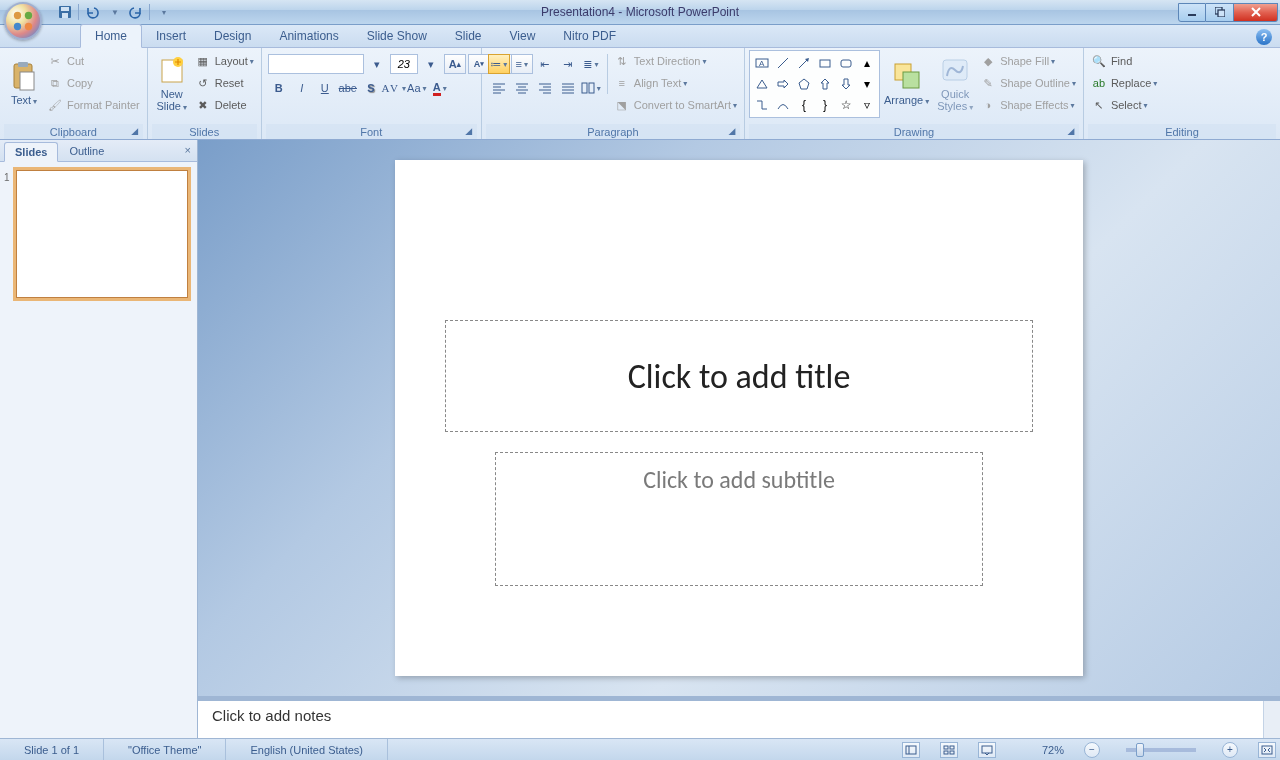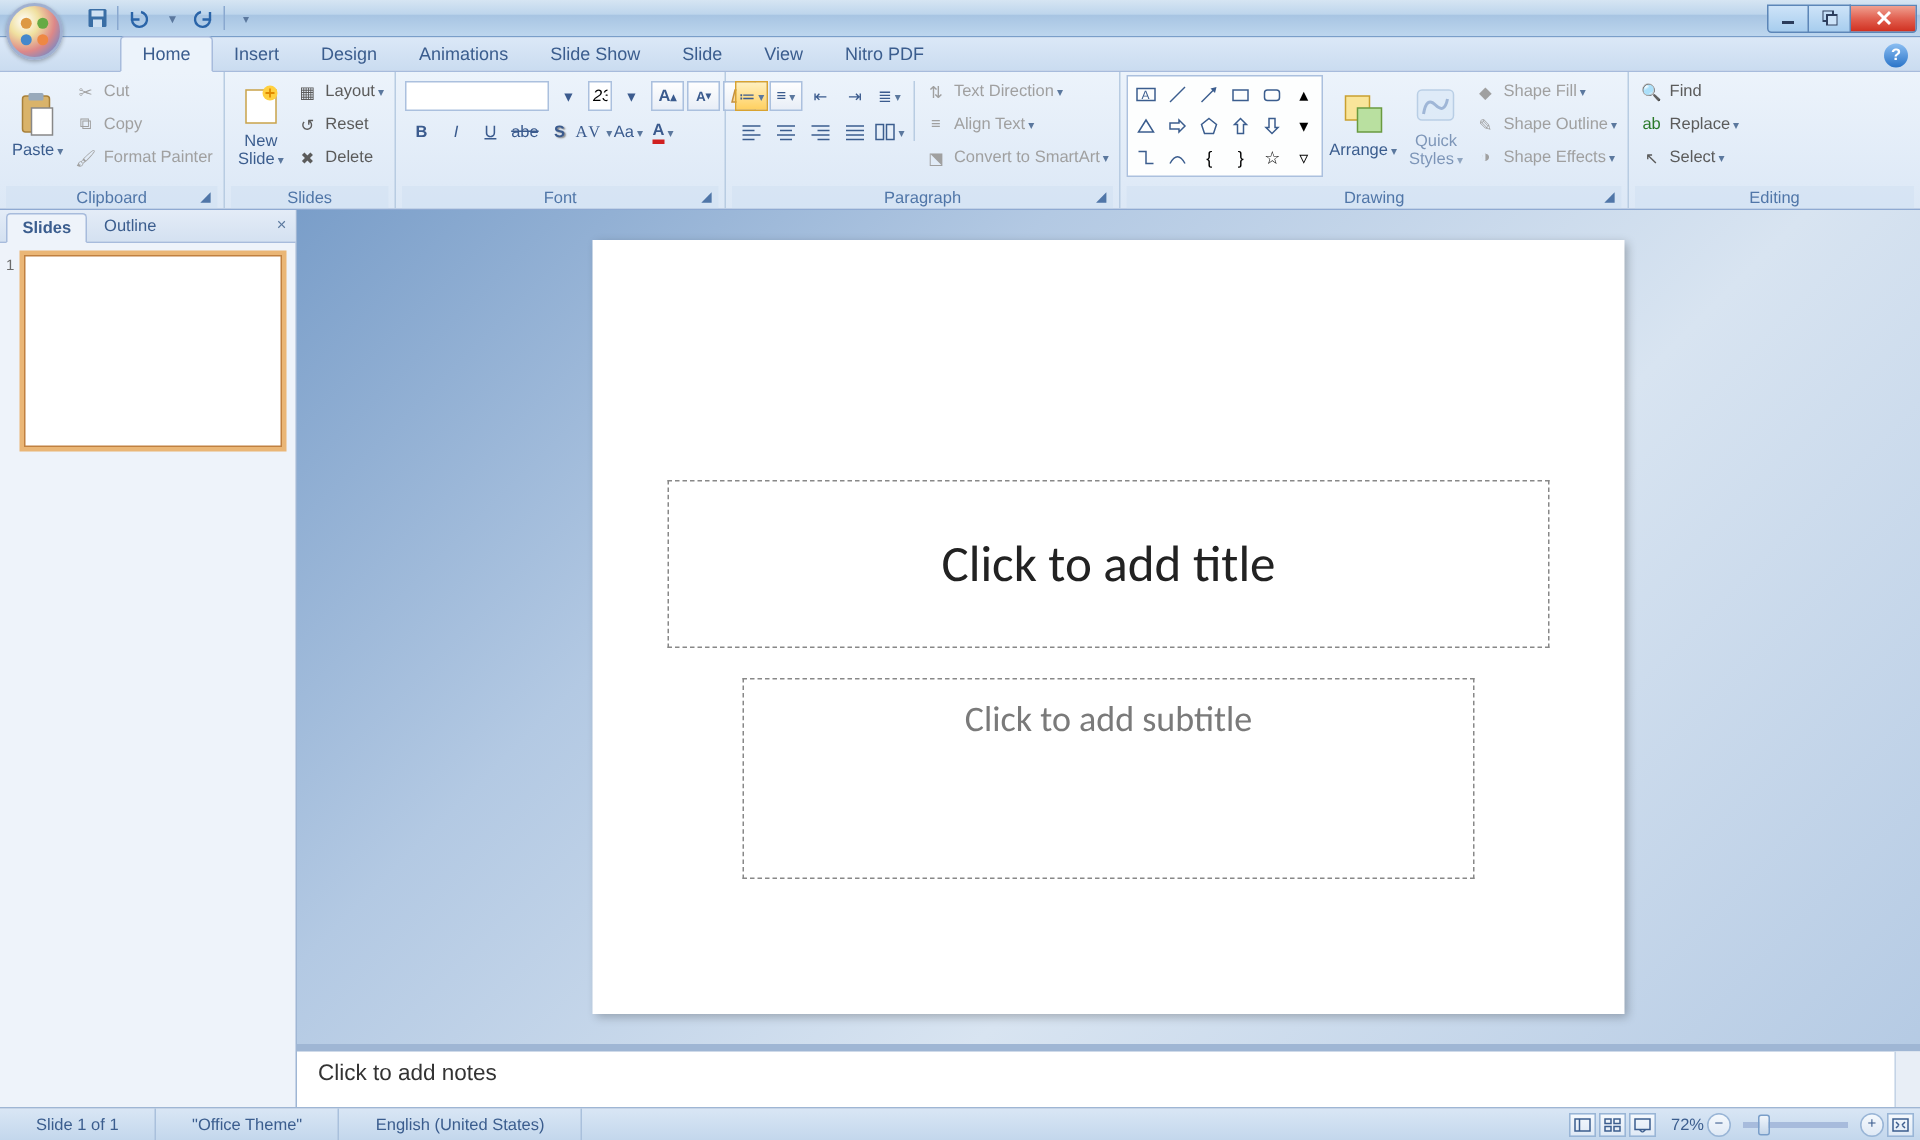--- a/index.html
+++ b/index.html
@@ -34,21 +34,21 @@
 .bigbtn { display: flex; flex-direction: column; align-items: center; justify-content: center; padding: 2px 4px; cursor: pointer; min-width: 40px; height:66px;}
 .bigbtn .lbl { font-size: 11px; color: #3b5d8e; text-align: center; line-height: 1.1; margin-top: 2px; }
 .bigbtn svg,.bigbtn .ico{width:32px;height:32px;}
 .smallbtn { display: flex; align-items: center; padding: 1px 3px; cursor: pointer; font-size: 11px; color: #5b5b5b; height:22px;}
 .smallbtn .ico{width:16px;height:16px;margin-right:4px;display:flex;align-items:center;justify-content:center;}
 .smallbtn.disabled{color:#a0a0a0;}
 .col{display:flex;flex-direction:column;}
 .row{display:flex;align-items:center;}
 
 .font-box{border:1px solid #abc0de;background:#fff;height:20px;font-size:11px;padding:0 2px;}
-.fontname{width:96px;} .fontsize{width:16px;text-align:center;font-style:italic;}
+.fontname{width:96px;} .fontsize{width:28px;text-align:center;font-style:italic;}
 .tinybtn{width:22px;height:20px;border:1px solid transparent;display:flex;align-items:center;justify-content:center;cursor:pointer;font-size:11px;color:#3b5b8e;}
 .tinybtn.boxed{border:1px solid #abc0de;background:linear-gradient(#fefefe,#e8eef7);}
 .sep-v{width:1px;height:40px;background:#b8cce2;margin:4px 3px;}
 
 .shapes-gallery{display:grid;grid-template-columns:repeat(6,20px);grid-template-rows:repeat(3,20px);gap:1px;border:1px solid #abc0de;padding:2px;background:#fdfefe;}
 .shape-cell{display:flex;align-items:center;justify-content:center;}
 
 
 .content { display: flex; height: 598px; }
 .leftpanel { width: 198px; background: #eef3fa; border-right: 1px solid #9fb6d4; display:flex;flex-direction:column;}
@@ -69,21 +69,21 @@
 .ph-title{left:50px;top:160px;right:50px;height:112px;font-size:34px;color:#222;font-family:Calibri,sans-serif;}
 .ph-sub{left:100px;top:292px;right:100px;height:134px;font-size:24px;color:#7a7a7a;align-items:flex-start;padding-top:12px;font-family:Calibri,sans-serif;}
 
 .notes-splitter{height:4px;background:#9fb6d4;cursor:ns-resize;}
 .notes{height:38px;background:#fff;border-top:1px solid #9fb6d4;padding:6px 14px;font-size:15px;color:#333;position:relative;}
 .notes-scroll{position:absolute;right:0;top:0;bottom:0;width:17px;background:#e8eef6;border-left:1px solid #c4d3e6;}
 
 
 .statusbar{height:22px;background:linear-gradient(#d9e6f5,#c3d7ec);border-top:1px solid #9fb6d4;display:flex;align-items:center;font-size:11px;color:#3b5d8e;}
 .status-seg{padding:0 24px;border-right:1px solid #a9c0dc;height:100%;display:flex;align-items:center;}
-.status-right{margin-left:auto;display:flex;align-items:center;gap:2px;padding-right:4px;}
+.status-right{margin-left:auto;display:flex;align-items:center;gap:20px;padding-right:4px;}
 .view-btn{width:18px;height:16px;border:1px solid #99b5d6;background:linear-gradient(#f5f9fd,#dfe9f5);display:flex;align-items:center;justify-content:center;}
 .zoom-slider{width:70px;height:4px;background:#a7bbdc;position:relative;margin:0 6px;}
 .zoom-thumb{position:absolute;width:8px;height:14px;background:linear-gradient(#f0f5fb,#c6d7ea);border:1px solid #7a9ec9;top:-5px;left:10px;border-radius:2px;}
 .zoom-btn{width:16px;height:16px;border:1px solid #99b5d6;border-radius:50%;background:linear-gradient(#f5f9fd,#dfe9f5);display:flex;align-items:center;justify-content:center;font-size:10px;color:#3b5d8e;}
 
 .drop{font-size:8px;margin-left:2px;color:#5b789e;}
 </style>
 </head>
 <body>
 
@@ -118,20 +118,21 @@
         <svg width="14" height="14" viewBox="0 0 14 14">
           <path d="M5 3 A5 5 0 1 0 11 8" fill="none" stroke="#2a64a8" stroke-width="1.6"></path>
           <path d="M11 3 L11 8 L6 8" fill="none" stroke="#2a64a8" stroke-width="1.6"></path>
         </svg>
       </div>
     <div class="qat-sep"></div>
     <div class="qat-item">
         <span class="drop">▾</span>
       </div>
   </div>
+  <div class="title-text">Presentation4 - Microsoft PowerPoint</div>
   <div class="win-btns">
     <div class="win-btn first">
         <svg width="10" height="10">
           <rect x="1" y="7" width="8" height="2" fill="#2b3c5b"></rect>
         </svg>
       </div>
     <div class="win-btn">
         <svg width="10" height="10">
           <rect x="0" y="0" width="7" height="7" fill="none" stroke="#2b3c5b" stroke-width="1.3"></rect>
           <rect x="3" y="3" width="7" height="7" fill="#cde3f8" stroke="#2b3c5b" stroke-width="1.3"></rect>
@@ -160,21 +161,21 @@
 <div class="ribbon">
 
   <div class="group">
     <div class="group-body">
       <div class="bigbtn">
         <svg viewBox="0 0 32 32">
             <rect x="6" y="4" width="18" height="24" rx="2" fill="#d9b36a" stroke="#a8813b"></rect>
             <rect x="10" y="2" width="10" height="5" rx="1" fill="#9ab"></rect>
             <rect x="12" y="12" width="14" height="18" fill="#fff" stroke="#888"></rect>
           </svg>
-        <div class="lbl"><span>Paste</span><span class="drop">▾</span></div>
+        <div class="lbl"><span>Text</span><span class="drop">▾</span></div>
       </div>
       <div class="col">
         <div class="smallbtn disabled">
             <span class="ico">✂</span>
             <span>Cut</span>
           </div>
         <div class="smallbtn disabled">
             <span class="ico">⧉</span>
             <span>Copy</span>
           </div>

